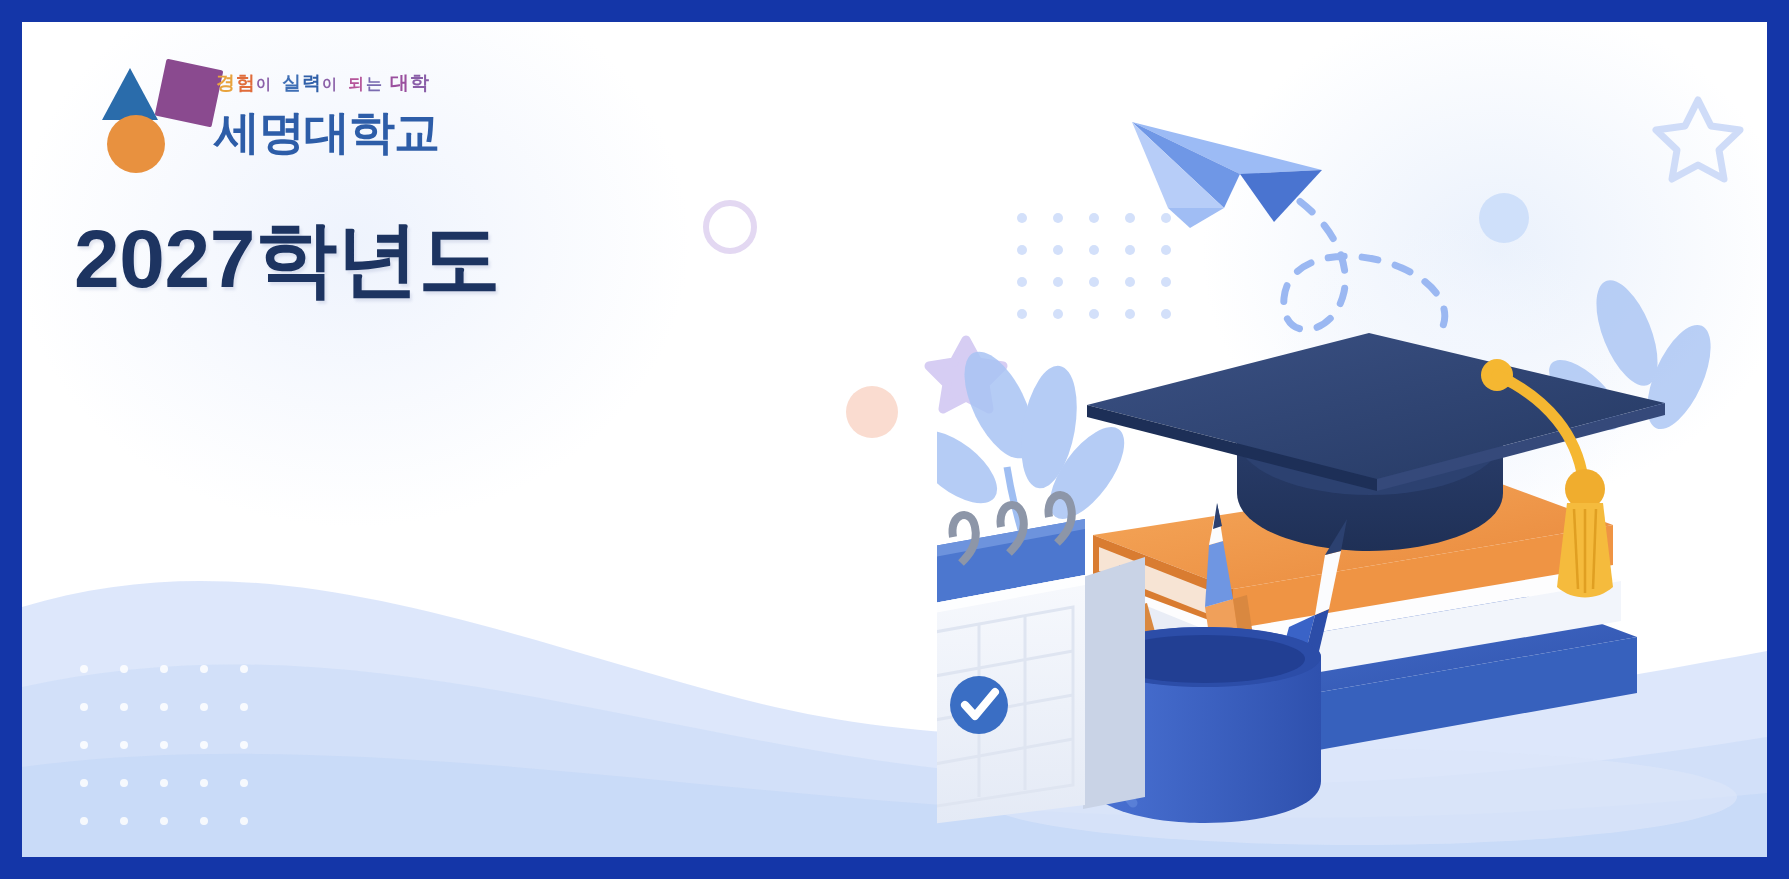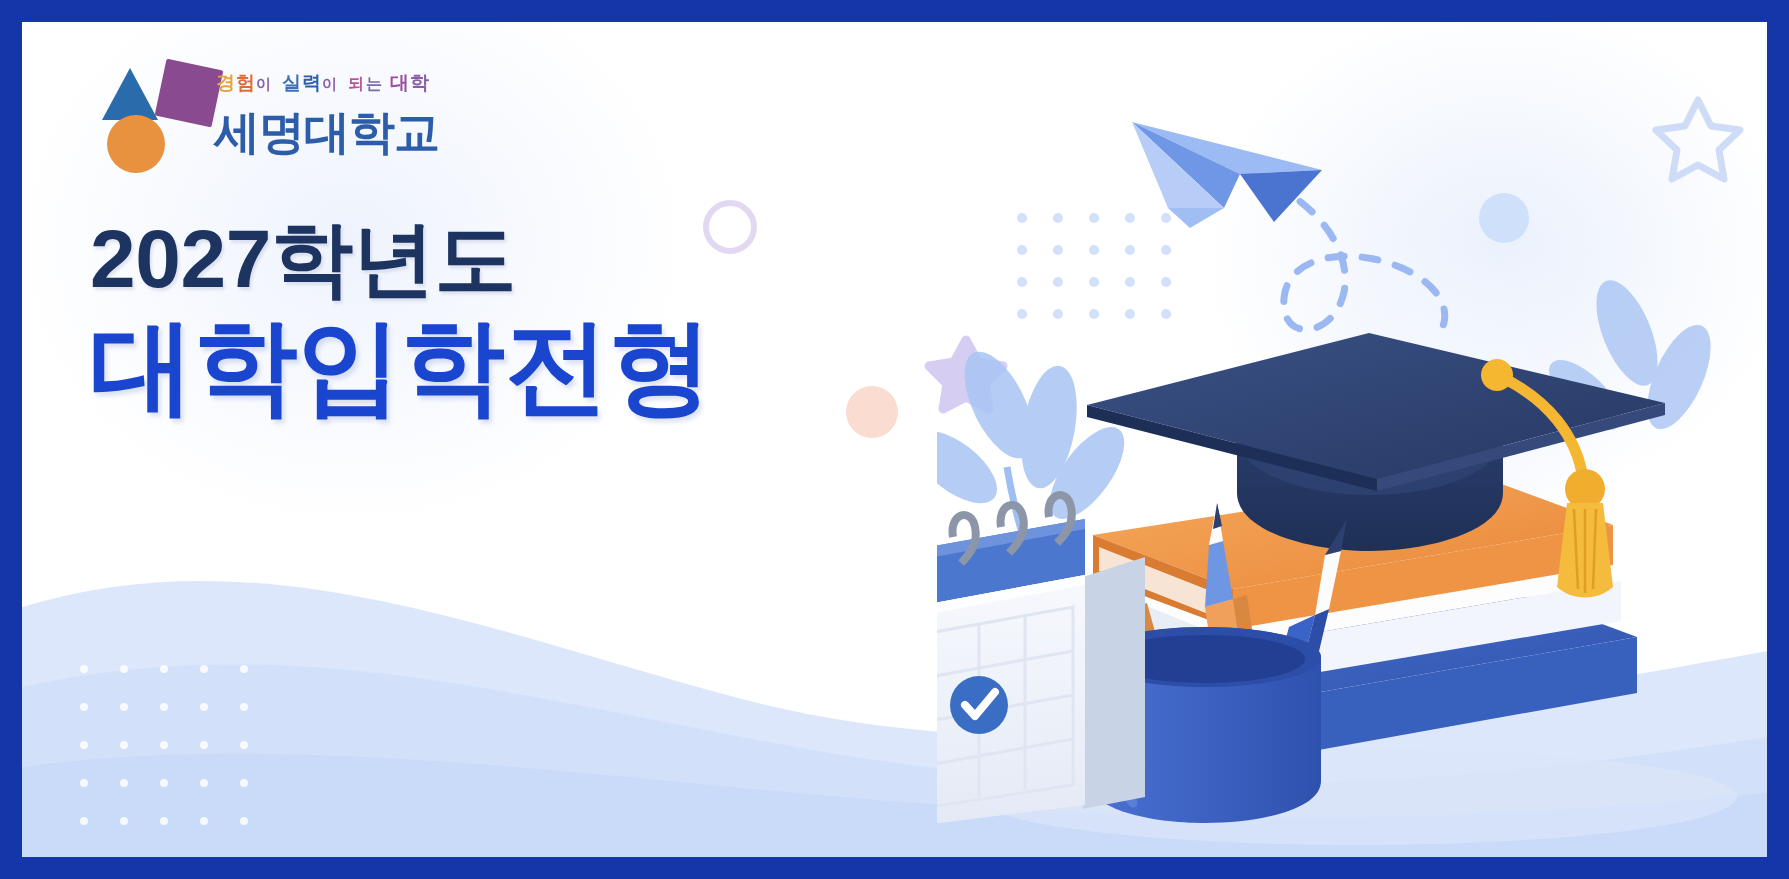--- a/index.html
+++ b/index.html
@@ -37,21 +37,21 @@
   }
 
   
   .wave{ position:absolute; left:0; bottom:0; width:100%; height:420px; }
 
   
   .logo{ position:absolute; left:34px; top:20px; width:440px; height:150px; }
 
   
   .headline{
-    position:absolute; left:68px; top:196px;
+    position:absolute; left:52px; top:196px;
     line-height:1.0;
     letter-spacing:-0.02em;
   }
   .h-line1{
     font-size:82px; font-weight:bold; color:#1d3461;
     text-shadow:2px 3px 3px rgba(60,80,140,.13);
     white-space:nowrap;
   }
   .h-line2, .h-line3{
     font-size:104px; font-weight:bold; color:#1a45cf;
@@ -324,17 +324,16 @@
           <path d="M230 410 C226 386 248 380 252 400 C256 418 244 430 238 436"></path>
           <path d="M278 400 C274 376 296 370 300 390 C304 408 292 420 286 426"></path>
           <path d="M326 390 C322 366 344 360 348 380 C352 398 340 410 334 416"></path>
           <path d="M374 380 C370 356 392 350 396 370 C400 388 388 400 382 406"></path>
         </g>
       </g>
     </svg>
 
     <div class="headline">
       <div class="h-line1">2027학년도</div>
-      <div class="h-line2">대학입학전형</div>
     </div>
 
   </div>
 </div>
 
 </body></html>

